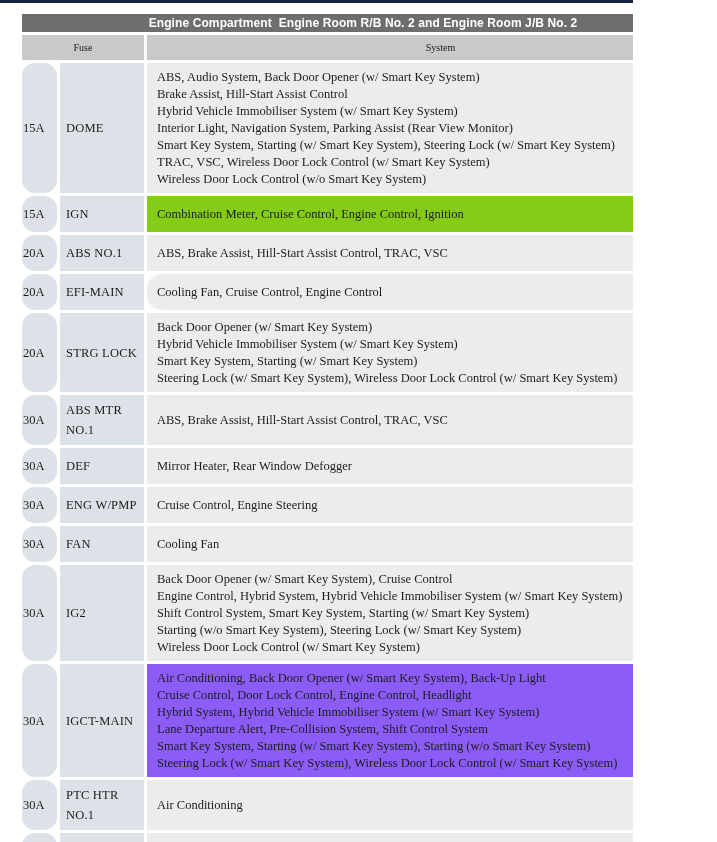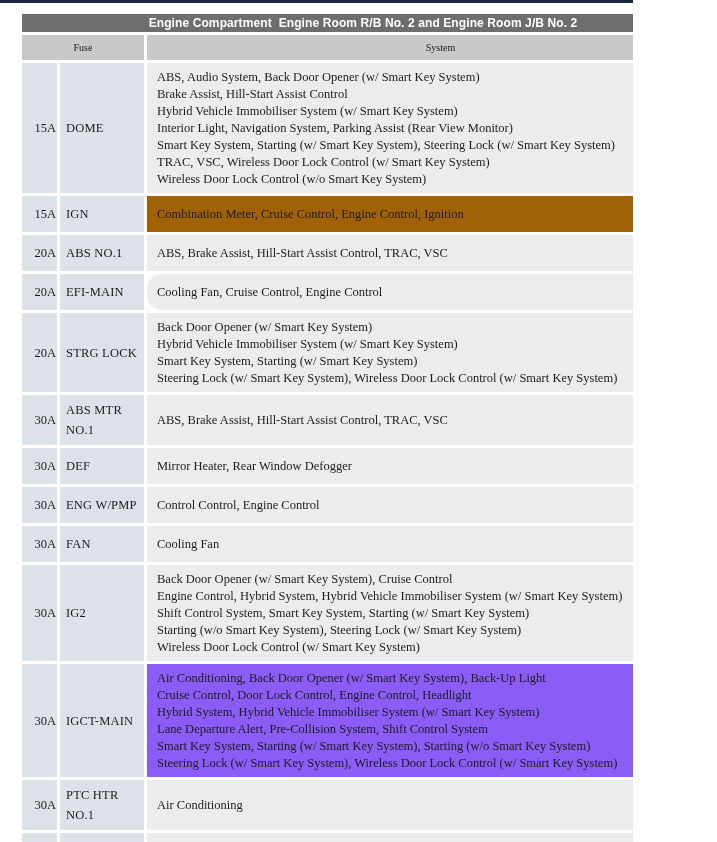--- a/index.html
+++ b/index.html
@@ -47,23 +47,24 @@
     text-align: center;
     vertical-align: middle;
     color: #1a1a1a;
   }
   td.cell {
     vertical-align: middle;
     color: #1c1c1c;
     font-size: 12.5px;
   }
   td.amp {
-    text-align: right;
+    text-align: left;
     padding: 8px 1px;
     line-height: 20px;
+    border-radius: 13px;
   }
   td.name {
     text-align: left;
     padding: 5px 2px 5px 6px;
     line-height: 20px;
     white-space: pre-line;
     letter-spacing: 0.2px;
     margin-left: 24px;
   }
   td.system {
@@ -101,21 +102,21 @@
 Brake Assist, Hill-Start Assist Control
 Hybrid Vehicle Immobiliser System (w/ Smart Key System)
 Interior Light, Navigation System, Parking Assist (Rear View Monitor)
 Smart Key System, Starting (w/ Smart Key System), Steering Lock (w/ Smart Key System)
 TRAC, VSC, Wireless Door Lock Control (w/ Smart Key System)
 Wireless Door Lock Control (w/o Smart Key System)</td>
       </tr>
       <tr>
         <td class="cell amp fusebg" style="background: rgb(221, 226, 232);">15A</td>
         <td class="cell name fusebg" style="background: rgb(221, 226, 232);">IGN</td>
-        <td class="cell system sysbg" style="background: #a16207;">Combination Meter, Cruise Control, Engine Control, Ignition</td>
+        <td class="cell system sysbg" style="background: #84cc16;">Combination Meter, Cruise Control, Engine Control, Ignition</td>
       </tr>
       <tr>
         <td class="cell amp fusebg" style="background: rgb(221, 226, 232);">20A</td>
         <td class="cell name fusebg" style="background: rgb(221, 226, 232);">ABS NO.1</td>
         <td class="cell system sysbg" style="background: rgb(236, 236, 236);">ABS, Brake Assist, Hill-Start Assist Control, TRAC, VSC</td>
       </tr>
       <tr>
         <td class="cell amp fusebg" style="background: rgb(221, 226, 232);">20A</td>
         <td class="cell name fusebg" style="background: rgb(221, 226, 232);">EFI-MAIN</td>
         <td class="cell system sysbg" style="background: rgb(236, 236, 236); border-radius: 15px;">Cooling Fan, Cruise Control, Engine Control</td>
@@ -135,21 +136,21 @@
         <td class="cell system sysbg" style="background: rgb(236, 236, 236);">ABS, Brake Assist, Hill-Start Assist Control, TRAC, VSC</td>
       </tr>
       <tr>
         <td class="cell amp fusebg" style="background: rgb(221, 226, 232);">30A</td>
         <td class="cell name fusebg" style="background: rgb(221, 226, 232);">DEF</td>
         <td class="cell system sysbg" style="background: rgb(236, 236, 236);">Mirror Heater, Rear Window Defogger</td>
       </tr>
       <tr>
         <td class="cell amp fusebg" style="background: rgb(221, 226, 232);">30A</td>
         <td class="cell name fusebg" style="background: rgb(221, 226, 232);">ENG W/PMP</td>
-        <td class="cell system sysbg" style="background: rgb(236, 236, 236);">Control Control, Engine Control</td>
+        <td class="cell system sysbg" style="background: rgb(236, 236, 236);">Cruise Control, Engine Steering</td>
       </tr>
       <tr>
         <td class="cell amp fusebg" style="background: rgb(221, 226, 232);">30A</td>
         <td class="cell name fusebg" style="background: rgb(221, 226, 232);">FAN</td>
         <td class="cell system sysbg" style="background: rgb(236, 236, 236);">Cooling Fan</td>
       </tr>
       <tr>
         <td class="cell amp fusebg" style="background: rgb(221, 226, 232);">30A</td>
         <td class="cell name fusebg" style="background: rgb(221, 226, 232);">IG2</td>
         <td class="cell system sysbg" style="background: rgb(236, 236, 236);">Back Door Opener (w/ Smart Key System), Cruise Control

